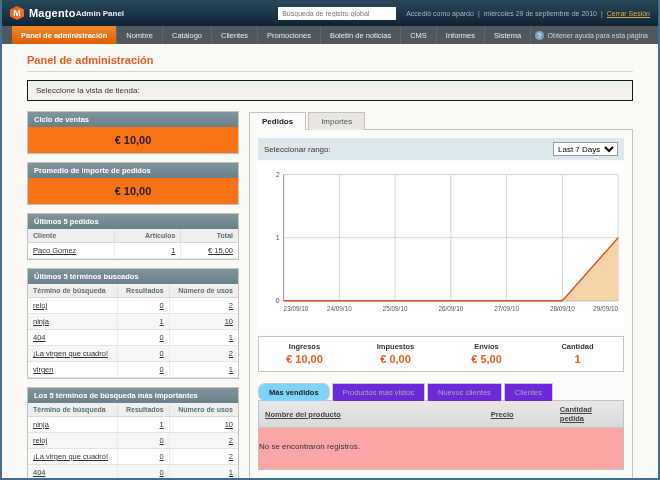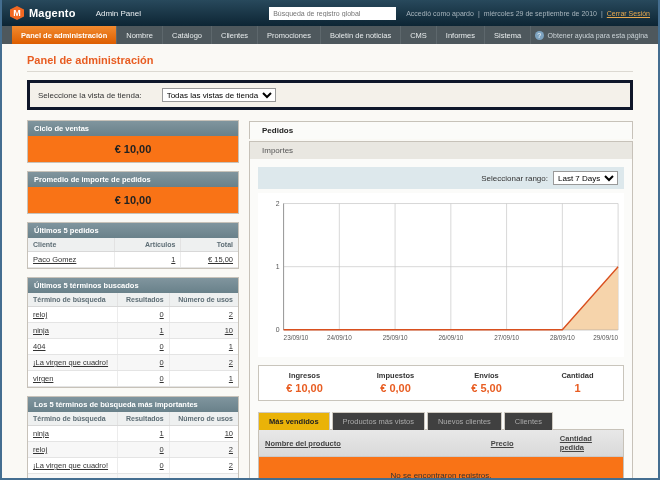--- a/index.html
+++ b/index.html
@@ -4,73 +4,73 @@
 <style>
   * { margin:0; padding:0; box-sizing:border-box; }
   html,body { width:660px; }
   body { font-family:"Liberation Sans", sans-serif; background:#dfe5e9; }
   .window { width:660px; height:480px; background:#faf9f5; border-left:2px solid #446e90; border-right:2px solid #446e90; border-bottom:2px solid #446e90; overflow:hidden; }
 
   
   .hdr { height:26px; background:linear-gradient(#28495c, #0d2534); display:flex; align-items:center; padding:0 8px; }
   .logo-m { width:14px; height:14px; background:#f26822; clip-path:polygon(50% 0,100% 25%,100% 75%,50% 100%,0 75%,0 25%); color:#fff; font-size:9px; font-weight:bold; text-align:center; line-height:14px; margin-right:5px; flex:0 0 auto; }
   .brand { color:#fff; font-size:11px; font-weight:bold; letter-spacing:.2px; }
-  .brand-suffix { color:#e9eef1; font-size:8px; font-weight:normal; margin-left:20px; }
-  .hdr-search { margin-left:auto; width:127px; height:13px; font-size:7px; color:#777; border:1px solid #fff; background:#fff; padding:0 3px; font-family:"Liberation Sans",sans-serif; }
+  .brand-suffix { color:#e9eef1; font-size:8px; font-weight:bold; margin-left:0; }
+  .hdr-search { margin-left:auto; width:118px; height:13px; font-size:7px; color:#777; border:1px solid #fff; background:#fff; padding:0 3px; font-family:"Liberation Sans",sans-serif; }
   .hdr-right { display:flex; align-items:center; gap:4px; margin-left:10px; font-size:7px; color:#a7b4bc; white-space:nowrap; }
   .logout { color:#e9a94e; text-decoration:underline; cursor:pointer; }
 
   
   .nav { height:18px; background:#4e585d; display:flex; align-items:stretch; padding-left:10px; }
   .nav-item { display:flex; align-items:center; padding:0 9px; font-size:7.5px; color:#e8eced; border-right:1px solid #5d676c; cursor:pointer; white-space:nowrap; }
   .nav-item.active { background:linear-gradient(#f28a2f,#dd5e00); font-weight:bold; color:#fff; }
   .nav-help { margin-left:auto; display:flex; align-items:center; gap:4px; padding-right:10px; font-size:7px; color:#ccd4d8; cursor:pointer; }
   .help-ico { width:9px; height:9px; border-radius:50%; background:#7da3c0; color:#fff; font-size:7px; line-height:9px; text-align:center; flex:0 0 auto; }
 
   
   .content { padding:10px 25px 0 25px; }
   .page-title { color:#e85d22; font-size:11px; font-weight:bold; padding-bottom:5px; border-bottom:1px solid #dcd9d2; }
-  .store-bar { margin-top:8px; background:#f4f1ea; border:3px solid #0f172a; padding:5px 8px; font-size:8px; color:#333; display:flex; align-items:center; gap:20px; }
+  .store-bar { margin-top:8px; background:#f4f1ea; border:1px solid #0f172a; padding:5px 8px; font-size:8px; color:#333; display:flex; align-items:center; gap:5px; }
   select { font-size:8px; font-family:"Liberation Sans",sans-serif; border:1px solid #999; background:#fff; height:14px; }
 
   
   .cols { display:flex; gap:10px; margin-top:10px; align-items:flex-start; }
   .col-left { width:212px; flex:0 0 auto; display:flex; flex-direction:column; gap:8px; }
   .col-right { flex:1; }
 
   .box { border:1px solid #c7c2b9; background:#f97316; }
   .box-head { background:linear-gradient(#80959e,#69818a); color:#fff; font-size:7.5px; font-weight:bold; padding:3px 6px; }
   .big-val { text-align:center; font-size:11px; font-weight:bold; color:#222; padding:7px 0; }
   table { border-collapse:collapse; width:100%; }
   .mini th { background:#eef0f0; color:#5d6d75; font-size:7px; font-weight:bold; text-align:left; padding:3px 5px; border-bottom:1px solid #d8d8d8; border-right:1px solid #e2e2e2; }
   .mini td { font-size:7.5px; color:#333; padding:3px 5px; border-bottom:1px solid #e4e4e4; border-right:1px solid #ececec; background:#fff;text-decoration:underline; }
   .mini tr:nth-child(even) td { background:#f7f7f7; }
   .mini th.num, .mini td.num { text-align:right; }
   .mini th:last-child, .mini td:last-child { border-right:none; }
 
   
-  .tabs { display:flex; gap:2px;flex-direction:column; }
+  .tabs { display:flex; gap:2px; }
   .tab { font-size:8px; padding:4px 12px; border:1px solid #c7c2b9; border-bottom:none; background:#e9e7e1; color:#555; cursor:pointer; position:relative; top:1px; }
   .tab.active { background:#fbfbf9; font-weight:bold; color:#222; }
   .panel { border:1px solid #c7c2b9; background:#fbfbf9; padding:8px; }
-  .range-bar { background:#dde8ec; padding:4px 6px; display:flex; justify-content:flex-end; align-items:center; gap:5px; font-size:8px; color:#333; }
+  .range-bar { background:#dde8ec; padding:4px 6px; display:flex; justify-content:space-between; align-items:center; gap:5px; font-size:8px; color:#333; }
   .chart-wrap { background:#fff; margin-top:4px; }
   svg text { font-family:"Liberation Sans",sans-serif; }
 
   .stats { display:flex; border:1px solid #c9c5bc; background:#fff; margin-top:8px; }
   .stat { flex:1; text-align:center; padding:5px 0 6px; }
   .stat-label { font-size:7.5px; font-weight:bold; color:#333; }
   .stat-value { font-size:11px; font-weight:bold; color:#e85d22; margin-top:2px; }
 
   .btabs { display:flex; gap:2px; margin-top:10px; }
-  .btab { font-size:7.5px; padding:4px 10px; border:1px solid #cfcac1; border-bottom:none; background:#404040; color:#aaa; cursor:pointer; position:relative; top:1px; }
-  .btab.active { background:#eab308; font-weight:bold; color:#222; }
+  .btab { font-size:7.5px; padding:4px 10px; border:1px solid #cfcac1; border-bottom:none; background:#6d28d9; color:#aaa; cursor:pointer; position:relative; top:1px; }
+  .btab.active { background:#7dd3fc; font-weight:bold; color:#222;border-radius:7px; }
   .ptable { border:1px solid #c7c2b9; background:#fff; }
   .ptable th { background:linear-gradient(#e8e8e8,#d9d9d9); font-size:7.5px; color:#444; text-align:left; font-weight:bold; padding:4px 6px; border-bottom:1px solid #c9c9c9;text-decoration:underline; }
-  .empty-row { text-align:center; font-size:8px; color:#333; padding:14px 0 18px; background:#f97316; }
+  .empty-row { font-size:8px; color:#333; padding:14px 0 18px; background:#fca5a5; }
 </style>
 </head>
 <body>
 
 <div class="window">
 
   <div class="hdr">
     <span class="logo-m">M</span>
     <span class="brand">Magento</span>
     <span class="brand-suffix">Admin Panel</span>
@@ -98,23 +98,20 @@
       <span class="help-ico">?</span>
       <span>Obtener ayuda para esta página</span>
     </div>
   </div>
 
   <div class="content">
     <div class="page-title">Panel de administración</div>
 
     <div class="store-bar">
       <span>Seleccione la vista de tienda:</span>
-      <select>
-        <option>Todas las vistas de tienda</option>
-      </select>
     </div>
 
     <div class="cols">
 
       <div class="col-left">
 
         <div class="box">
           <div class="box-head">Ciclo de ventas</div>
           <div class="big-val">€ 10,00</div>
         </div>

